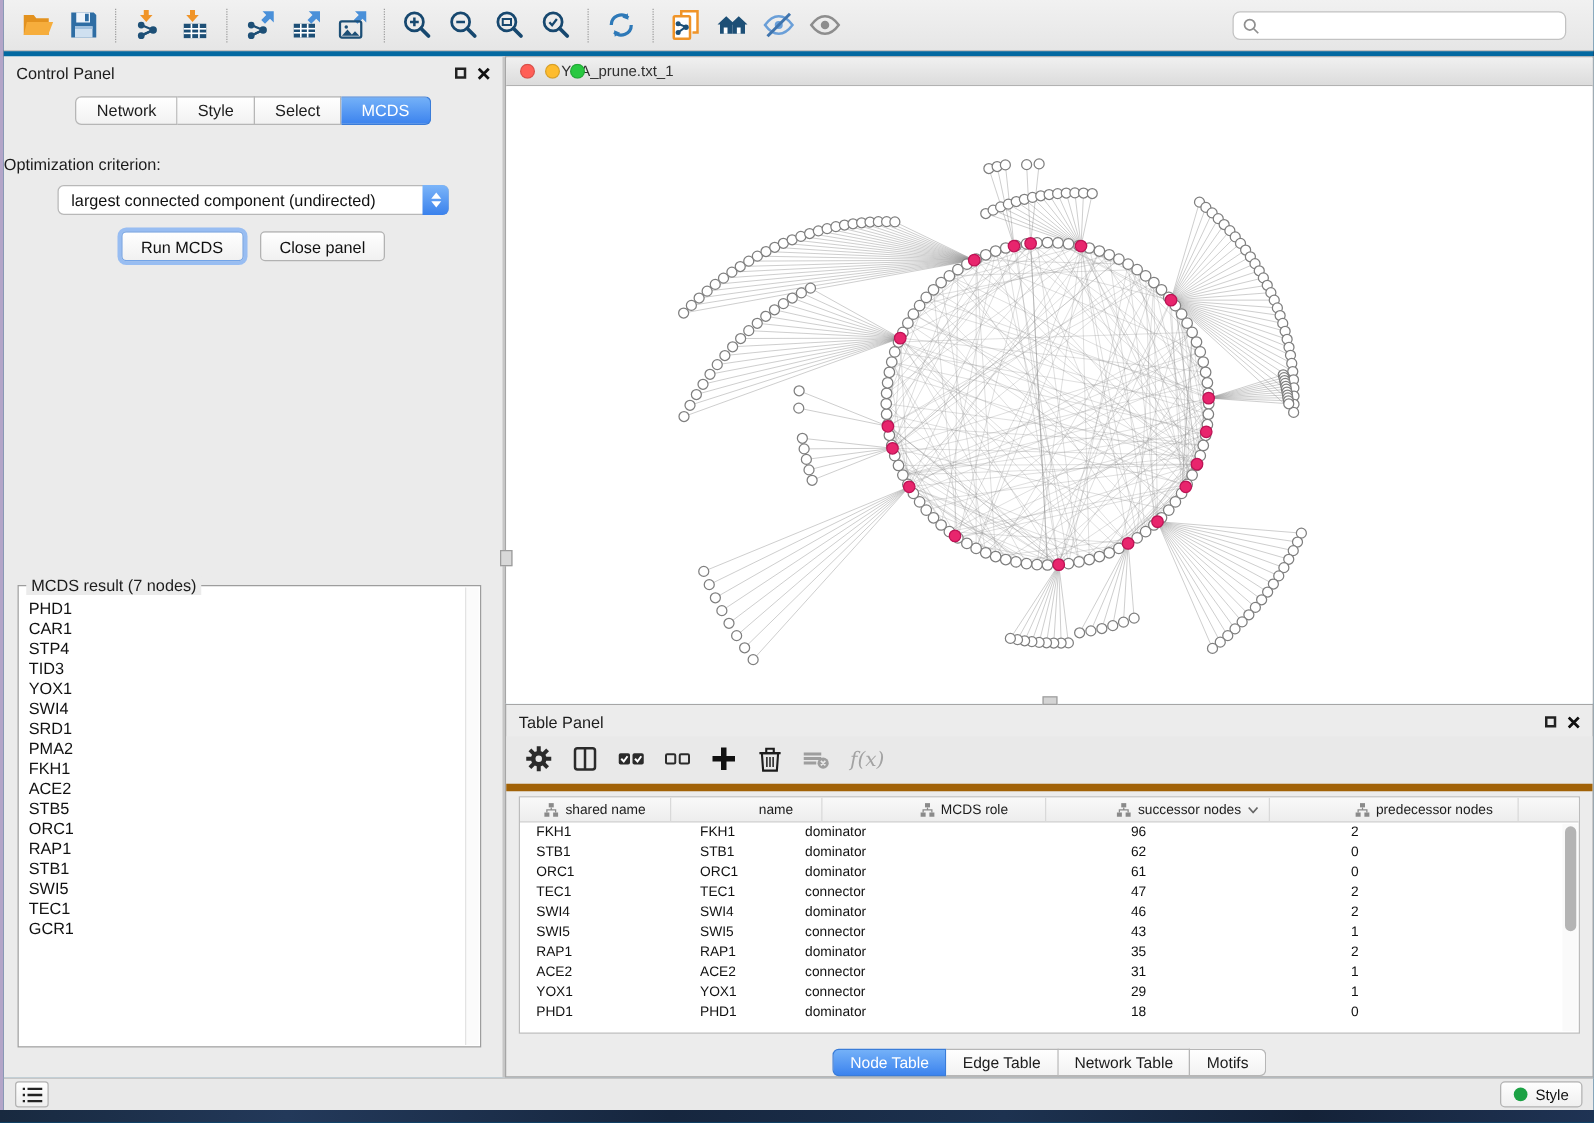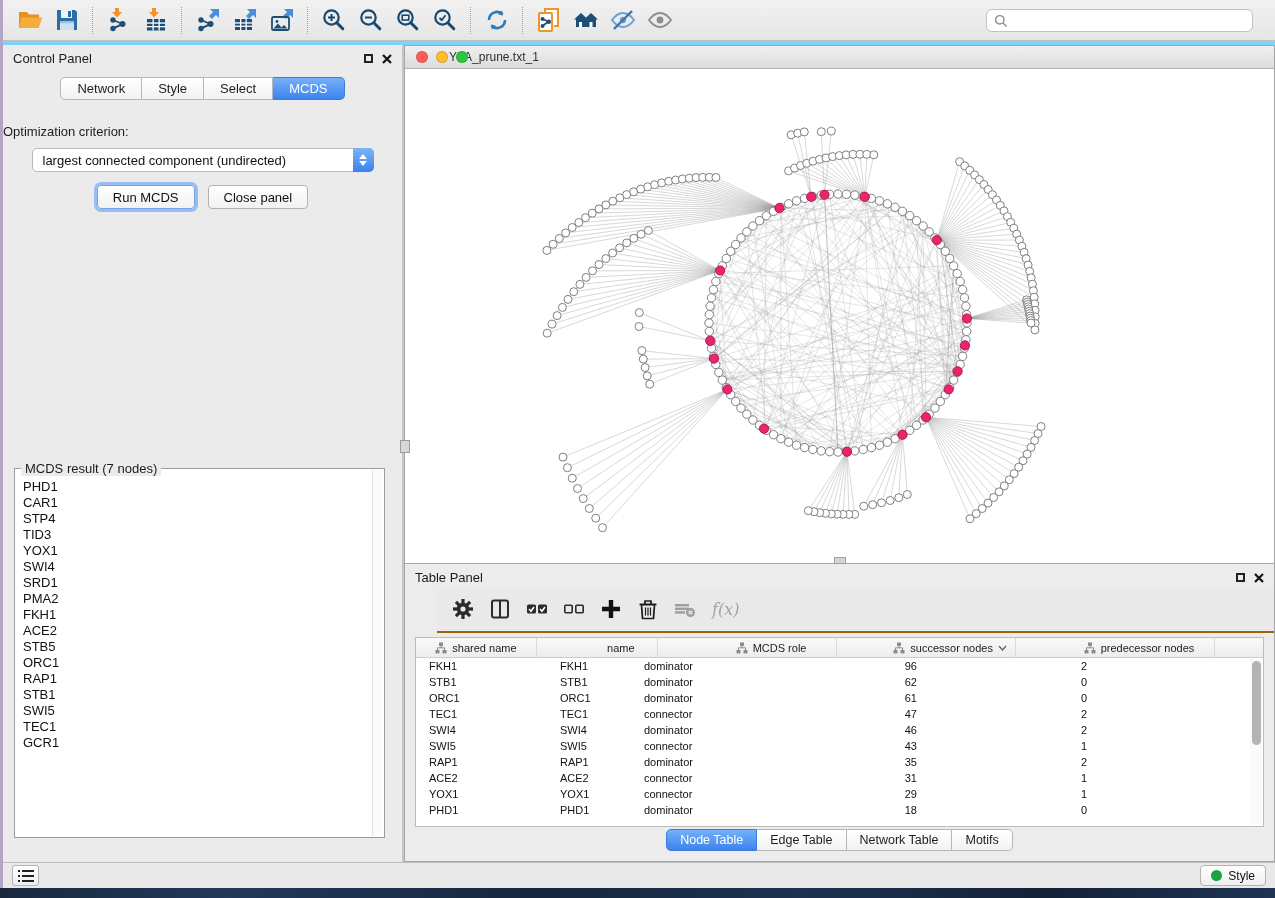--- a/index.html
+++ b/index.html
@@ -1,21 +1,21 @@
 <!DOCTYPE html>
 <html><head>
 <meta charset="utf-8">
 <style>
   * { box-sizing: border-box; margin: 0; padding: 0; }
   html,body { width:1275px; height:898px; overflow:hidden; }
   body { position:relative; font-family:"Liberation Sans",sans-serif; background:#16263e; }
   .desktop-left { position:absolute; left:0; top:0; width:3px; height:888px; background:#b3a5c8; }
   .desktop-bottom { position:absolute; left:0; bottom:0; width:100%; height:10px;
      background:linear-gradient(90deg,#18293f,#23395a 18%,#16263e 42%,#1d3250 63%,#142238 82%,#1f3354); }
-  .app { position:absolute; left:3px; top:0; width:1272px; height:888px; background:#7dd3fc; display:flex; flex-direction:column; }
+  .app { position:absolute; left:3px; top:0; width:1272px; height:888px; background:#0369a1; display:flex; flex-direction:column; }
 
   
   .toolbar { height:41px; flex:0 0 41px; background:linear-gradient(#f1f1f1,#e6e6e6); border-bottom:1px solid #c0c0c0;
      display:flex; align-items:center; padding:0 8px; }
   .tb-icons { display:flex; align-items:center; }
   .tb-btn { width:37px; height:33px; background:none; border:none; display:flex; align-items:center; justify-content:center; cursor:pointer; }
   .tb-btn .ico { display:flex; }
   .tb-sep { width:1px; height:27px; border-left:1px dotted #9e9e9e; margin:0 7px; }
   .tb-spacer { flex:1; }
   .search-wrap { position:relative; margin-right:14px; }
@@ -34,21 +34,21 @@
   .close-x { display:inline-flex; cursor:pointer; }
 
   .cp-tabs { display:flex; justify-content:center; margin:7px 0 2px; }
   .seg-btn { height:23px; padding:0 16px; font-size:13px; color:#1c1c1c; background:linear-gradient(#ffffff,#f2f2f2);
      border:1px solid #b6b6b6; border-left:none; display:flex; align-items:center; cursor:pointer; font-family:"Liberation Sans",sans-serif; }
   .seg-btn:first-child { border-left:1px solid #b6b6b6; border-radius:5px 0 0 5px; }
   .seg-btn:last-child { border-radius:0 5px 5px 0; }
   .seg-btn.selected { background:linear-gradient(#74b1f8,#3c83ee); border-color:#3a7cd8; color:#fff; }
 
   .opt-label { text-align:left; font-size:13px; color:#1c1c1c; margin-top:22px; }
-  .dropdown { width:342px; height:24px; margin:9px auto 0; background:#fff; border:1px solid #b8b8b8; border-radius:5px;
+  .dropdown { width:313px; height:24px; margin:9px auto 0; background:#fff; border:1px solid #b8b8b8; border-radius:5px;
      display:flex; align-items:center; cursor:pointer; }
   .dropdown-text { flex:1; font-size:13px; color:#111; padding-left:10px; white-space:nowrap; overflow:hidden; }
   .dropdown-cap { width:21px; height:24px; margin:-1px -1px 0 0; border-radius:0 5px 5px 0;
      background:linear-gradient(#7cb5f9,#3a81ec); display:flex; flex-direction:column; align-items:center; justify-content:center; gap:2px; }
   .tri-up { width:0; height:0; border-left:4px solid transparent; border-right:4px solid transparent; border-bottom:5px solid #fff; }
   .tri-down { width:0; height:0; border-left:4px solid transparent; border-right:4px solid transparent; border-top:5px solid #fff; }
 
   .btn-row { display:flex; justify-content:center; gap:13px; margin-top:13px; }
   .push-btn { height:24px; padding:0 15px; font-size:13px; color:#111; background:linear-gradient(#ffffff,#f1f1f1);
      border:1px solid #b2b2b2; border-radius:4px; cursor:pointer; font-family:"Liberation Sans",sans-serif; }
@@ -69,37 +69,37 @@
      display:flex; align-items:center; position:relative;padding-left:44px; }
   .lights { position:absolute; left:11px; top:5px; display:flex; gap:8px; }
   .light { width:12px; height:12px; border-radius:50%; border:1px solid rgba(0,0,0,.15); cursor:pointer; }
   .nw-title { font-size:12px; color:#303030; }
   .nw-canvas { flex:1; position:relative; background:#fff; cursor:default; }
   .nw-canvas svg { position:absolute; inset:0; }
   .h-split-handle { position:absolute; bottom:-1px; left:50%; margin-left:-6px; width:12px; height:7px; background:#d4d4d4; border:1px solid #a0a0a0; cursor:row-resize; z-index:4; }
 
   
   .table-panel { flex:1; display:flex; flex-direction:column; background:#ececec; border:1px solid #a6a6a6; min-height:0; }
-  .tp-toolbar { height:44px; flex:0 0 44px; background:#e9e9e9; border-bottom:2px solid #a16207; display:flex; align-items:center; gap:15px; padding:0 15px;margin-left:32px; }
+  .tp-toolbar { height:44px; flex:0 0 44px; background:#e9e9e9; border-bottom:6px solid #a16207; display:flex; align-items:center; gap:15px; padding:0 15px; }
   .tp-btn { background:none; border:none; display:flex; align-items:center; justify-content:center; cursor:pointer; padding:0; }
   .tp-btn.disabled { cursor:default; }
   .tp-table { flex:1; margin:4px 10px 2px 10px; background:#fff; border:1px solid #bcbcbc; position:relative; overflow:hidden; display:flex; flex-direction:column; min-height:0; }
   .thead { display:flex; height:20px; flex:0 0 20px; background:linear-gradient(#f9f9f9,#ededed); border-bottom:1px solid #cdcdcd;gap:48px; }
   .th { display:flex; align-items:center; justify-content:center; gap:5px; font-size:11px; color:#1c1c1c; border-right:1px solid #d9d9d9; cursor:pointer; }
   .th.filler { flex:1; border-right:none; cursor:default; }
   .tbody { flex:1; }
   .tr { display:flex; height:16px; }
   .td { display:flex; align-items:center; font-size:11px; color:#111; cursor:default; }
   .td.filler { flex:1; }
   .c0 { width:136px; } .c1 { width:82px; } .c2 { width:148px; } .c3 { width:147px; } .c4 { width:170px; }
   .td.c0 { padding-left:13px; } .td.c1 { padding-left:8px; } .td.c2 { padding-left:10px; }
   .td.c3 { justify-content:flex-end; padding-right:12px; } .td.c4 { justify-content:flex-end; padding-right:12px; }
   .table-scroll { position:absolute; top:21px; right:1px; bottom:1px; width:12px; background:#fafafa; cursor:pointer; }
   .table-thumb { position:absolute; top:2px; left:1.5px; width:9px; height:84px; background:#b4b4b4; border-radius:5px; }
-  .tp-tabs { height:32px; flex:0 0 32px; display:flex; justify-content:center; align-items:flex-start; }
+  .tp-tabs { height:32px; flex:0 0 32px; display:flex; justify-content:center; align-items:flex-end; }
   .tp-tabs .seg-btn { height:22px; font-size:12.5px; padding:0 13px; }
 
   
   .status-bar { height:26px; flex:0 0 26px; background:#e9e9e9; border-top:1px solid #bcbcbc; display:flex; align-items:center; padding:0 9px; }
   .list-btn { width:27px; height:21px; border:1px solid #b3b3b3; border-radius:3px; background:linear-gradient(#ffffff,#eeeeee); display:flex; align-items:center; justify-content:center; cursor:pointer; }
   .memory-btn { margin-left:auto; height:21px; border:1px solid #b3b3b3; border-radius:4px; background:linear-gradient(#fefefe,#f0f0f0);
      display:flex; align-items:center; gap:6px; padding:0 10px; font-size:12px; color:#111; cursor:pointer; font-family:"Liberation Sans",sans-serif; }
   .memory-dot { width:11px; height:11px; border-radius:50%; background:#1ca245; display:inline-block; }
 </style>
 </head>

